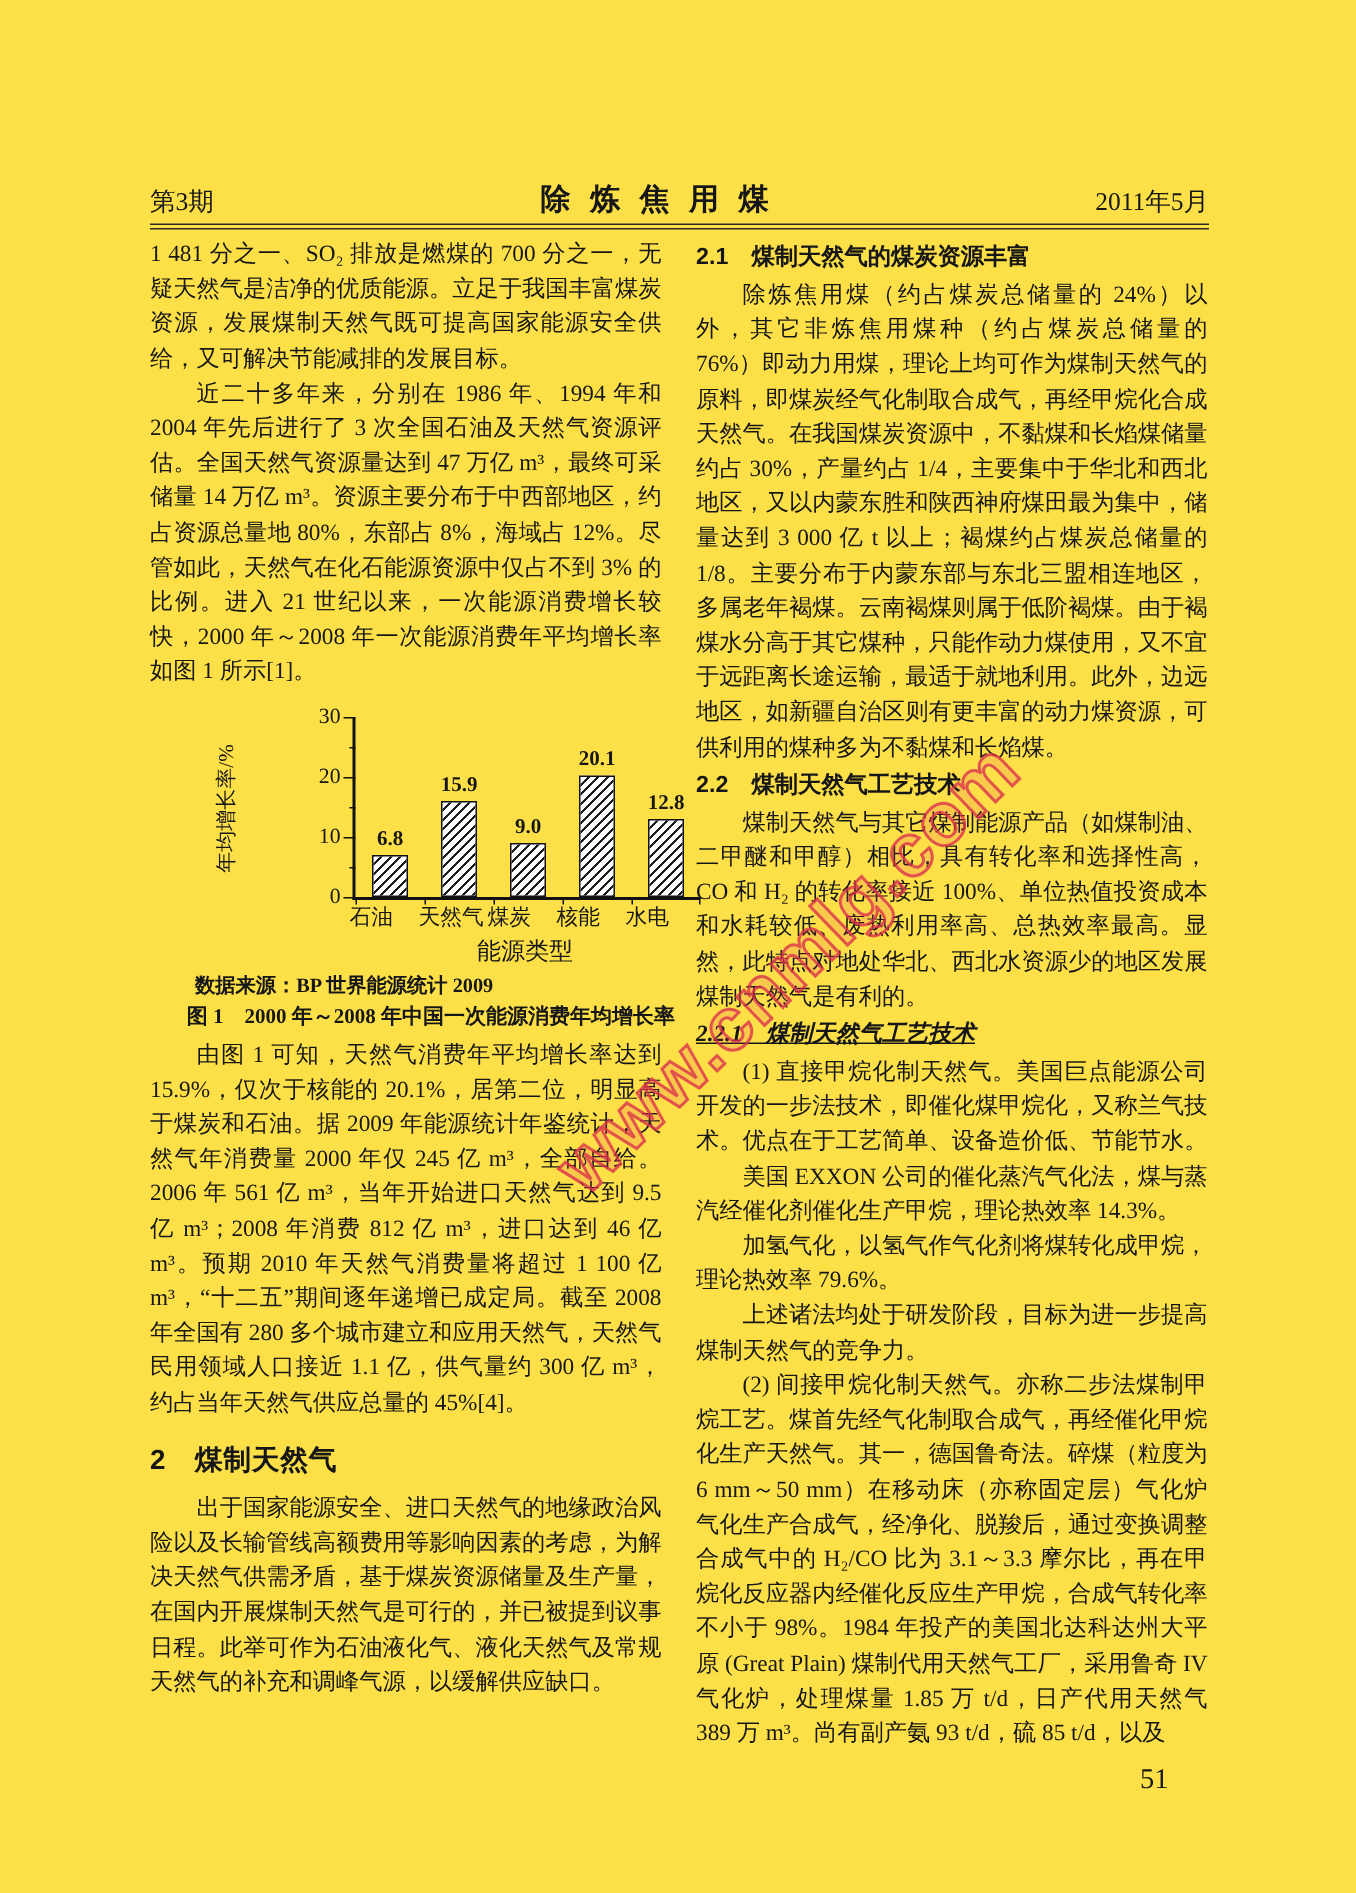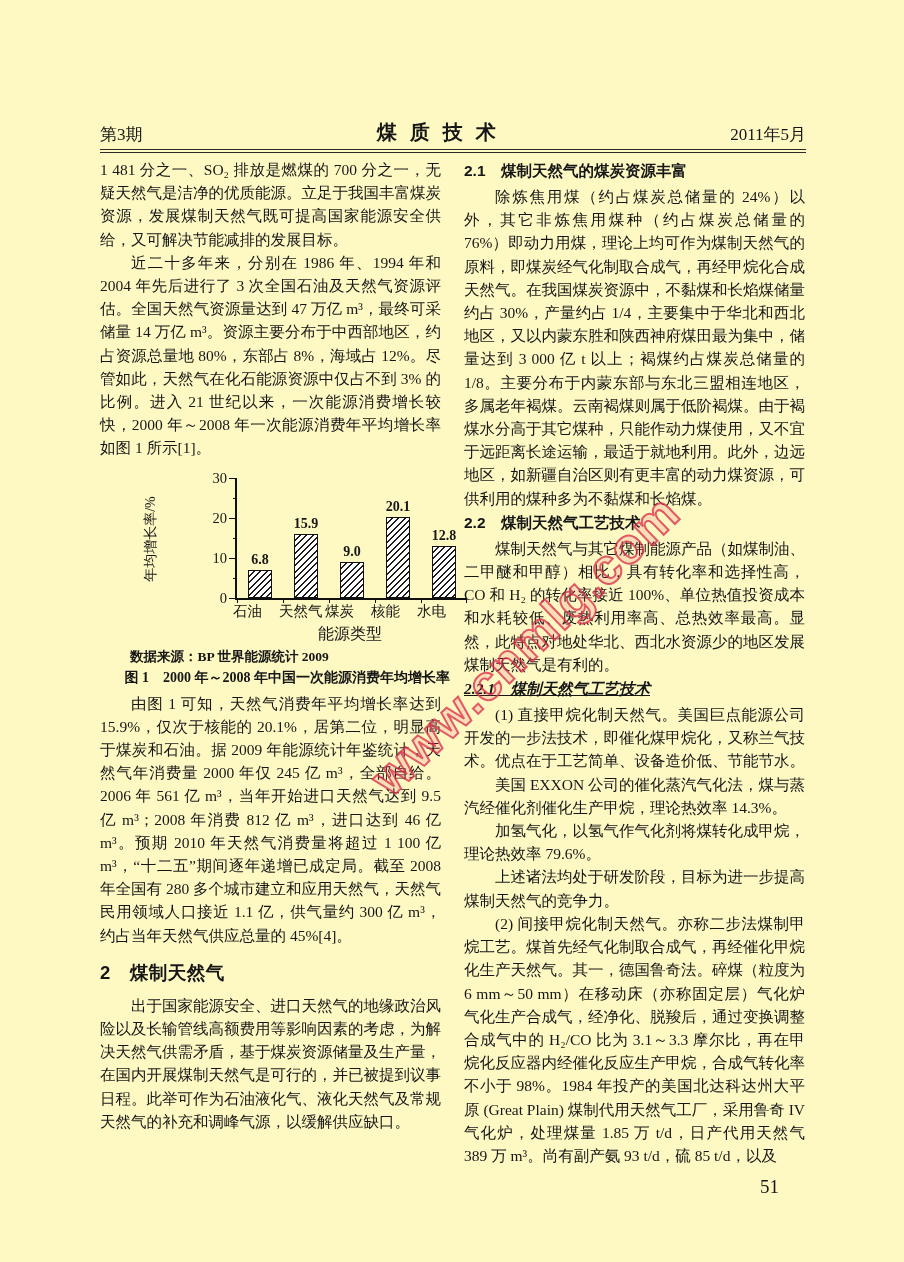--- a/index.html
+++ b/index.html
@@ -1,17 +1,17 @@
 <!DOCTYPE html>
 <html><head>
 <meta charset="utf-8">
 <style>
   html,body{margin:0;padding:0;background:#ffffff;}
   .page{
-    position:relative;width:904px;height:1262px;background:#fef9c3;
+    position:relative;width:904px;height:1262px;background:#fde047;
     font-family:"Liberation Serif","DejaVu Serif",serif;color:#161616;overflow:hidden;
   }
   
   .hdr{
     position:absolute;left:100px;top:120px;width:706px;height:26px;
     display:flex;justify-content:space-between;align-items:flex-end;
     font-size:17px;
   }
   .hdr .journal{font-size:20px;font-weight:bold;letter-spacing:13px;padding-left:13px;}
   .hdr-rule{
@@ -76,21 +76,21 @@
   }
   .page-number{position:absolute;left:760px;top:1176px;font-size:19px;}
 </style>
 </head>
 <body>
 
 <div class="page">
 
   <div class="hdr">
     <span>第3期</span>
-    <span class="journal">煤质技术</span>
+    <span class="journal">除炼焦用煤</span>
     <span>2011年5月</span>
   </div>
   <div class="hdr-rule"></div>
 
   <div class="col col-left">
     <p class="noindent">1 481 分之一、SO₂ 排放是燃煤的 700 分之一，无疑天然气是洁净的优质能源。立足于我国丰富煤炭资源，发展煤制天然气既可提高国家能源安全供给，又可解决节能减排的发展目标。</p>
     <p>近二十多年来，分别在 1986 年、1994 年和 2004 年先后进行了 3 次全国石油及天然气资源评估。全国天然气资源量达到 47 万亿 m³，最终可采储量 14 万亿 m³。资源主要分布于中西部地区，约占资源总量地 80%，东部占 8%，海域占 12%。尽管如此，天然气在化石能源资源中仅占不到 3% 的比例。进入 21 世纪以来，一次能源消费增长较快，2000 年～2008 年一次能源消费年平均增长率如图 1 所示[1]。</p>
 
     <figure class="fig">
       <div class="fig-ylabel">年均增长率/%</div>

